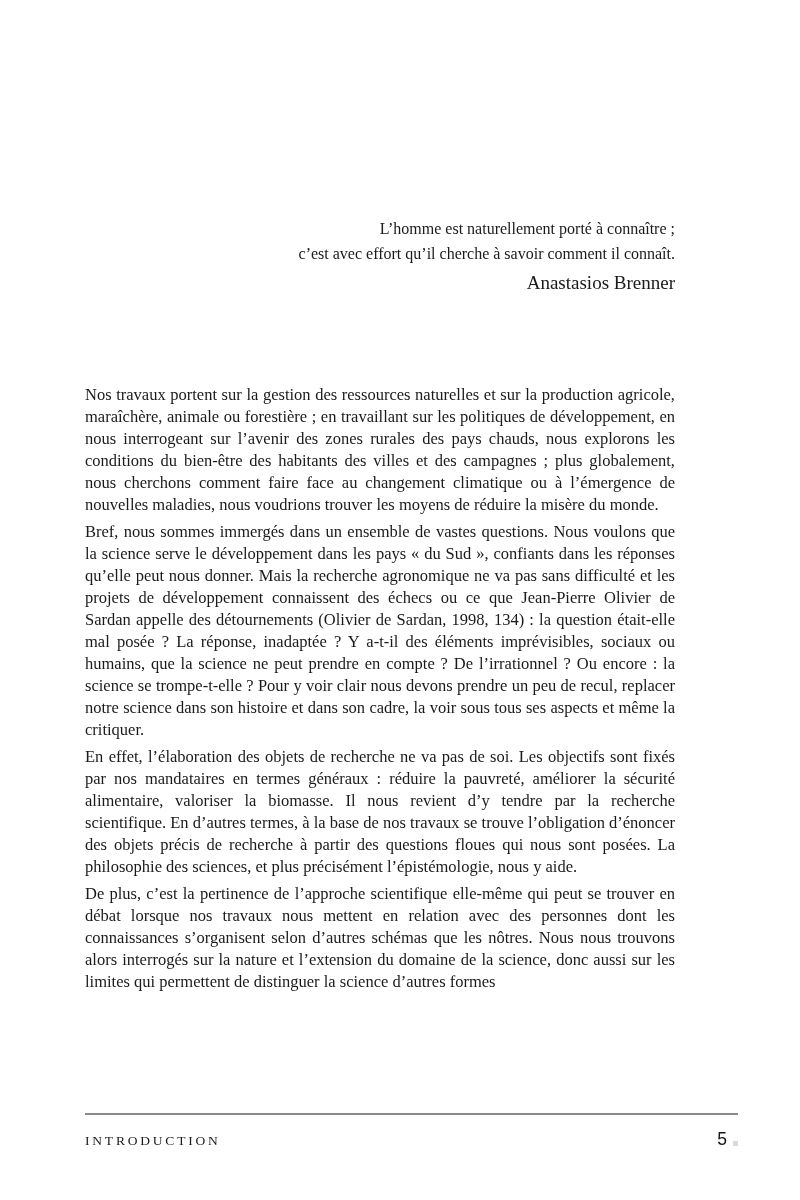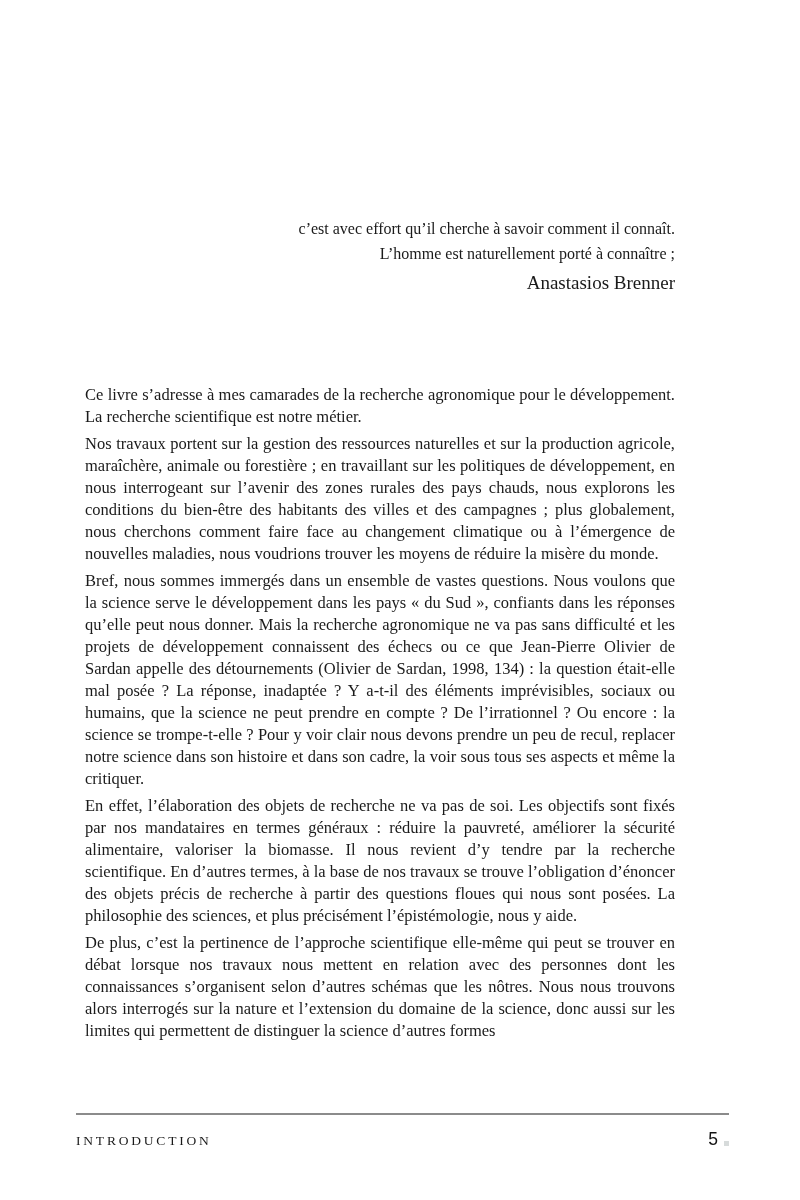--- a/index.html
+++ b/index.html
@@ -36,21 +36,21 @@
     font-size: 16.5px;
     line-height: 22px;
     text-align: justify;
     text-justify: inter-word;
   }
   .body-text p {
     margin: 0 0 5px 0;
   }
   .footer {
     position: absolute;
-    left: 76px;
+    left: 85px;
     top: 1113px;
     width: 653px;
   }
   .footer-rule {
     width: 100%;
     height: 2px;
     background: var(--rule, #8b8b8b);
   }
   .footer-row {
     margin-top: 15px;
@@ -83,27 +83,26 @@
   }
 </style>
 </head>
 <body>
 
 <div class="page">
 
   <div class="content">
 
     <div class="epigraph">
+      <div class="epi-line">L’homme est naturellement porté à connaître ;</div>
       <div class="epi-line">c’est avec effort qu’il cherche à savoir comment il connaît.</div>
-      <div class="epi-line">L’homme est naturellement porté à connaître ;</div>
       <div class="epi-attr">Anastasios Brenner</div>
     </div>
 
     <div class="body-text">
-      <p>Ce livre s’adresse à mes camarades de la recherche agronomique pour le développement. La recherche scientifique est notre métier.</p>
       <p>Nos travaux portent sur la gestion des ressources naturelles et sur la production agricole, maraîchère, animale ou forestière ; en travaillant sur les politiques de développement, en nous interrogeant sur l’avenir des zones rurales des pays chauds, nous explorons les conditions du bien-être des habitants des villes et des campagnes ; plus globalement, nous cherchons comment faire face au changement climatique ou à l’émergence de nouvelles maladies, nous voudrions trouver les moyens de réduire la misère du monde.</p>
       <p>Bref, nous sommes immergés dans un ensemble de vastes questions. Nous voulons que la science serve le développement dans les pays « du Sud », confiants dans les réponses qu’elle peut nous donner. Mais la recherche agronomique ne va pas sans difficulté et les projets de développement connaissent des échecs ou ce que Jean-Pierre Olivier de Sardan appelle des détournements (Olivier de Sardan, 1998, 134) : la question était-elle mal posée ? La réponse, inadaptée ? Y a-t-il des éléments imprévisibles, sociaux ou humains, que la science ne peut prendre en compte ? De l’irrationnel ? Ou encore : la science se trompe-t-elle ? Pour y voir clair nous devons prendre un peu de recul, replacer notre science dans son histoire et dans son cadre, la voir sous tous ses aspects et même la critiquer.</p>
       <p>En effet, l’élaboration des objets de recherche ne va pas de soi. Les objectifs sont fixés par nos mandataires en termes généraux : réduire la pauvreté, améliorer la sécurité alimentaire, valoriser la biomasse. Il nous revient d’y tendre par la recherche scientifique. En d’autres termes, à la base de nos travaux se trouve l’obligation d’énoncer des objets précis de recherche à partir des questions floues qui nous sont posées. La philosophie des sciences, et plus précisément l’épistémologie, nous y aide.</p>
       <p>De plus, c’est la pertinence de l’approche scientifique elle-même qui peut se trouver en débat lorsque nos travaux nous mettent en relation avec des personnes dont les connaissances s’organisent selon d’autres schémas que les nôtres. Nous nous trouvons alors interrogés sur la nature et l’extension du domaine de la science, donc aussi sur les limites qui permettent de distinguer la science d’autres formes</p>
     </div>
 
   </div>
 
   <div class="footer">
     <div class="footer-rule"></div>

